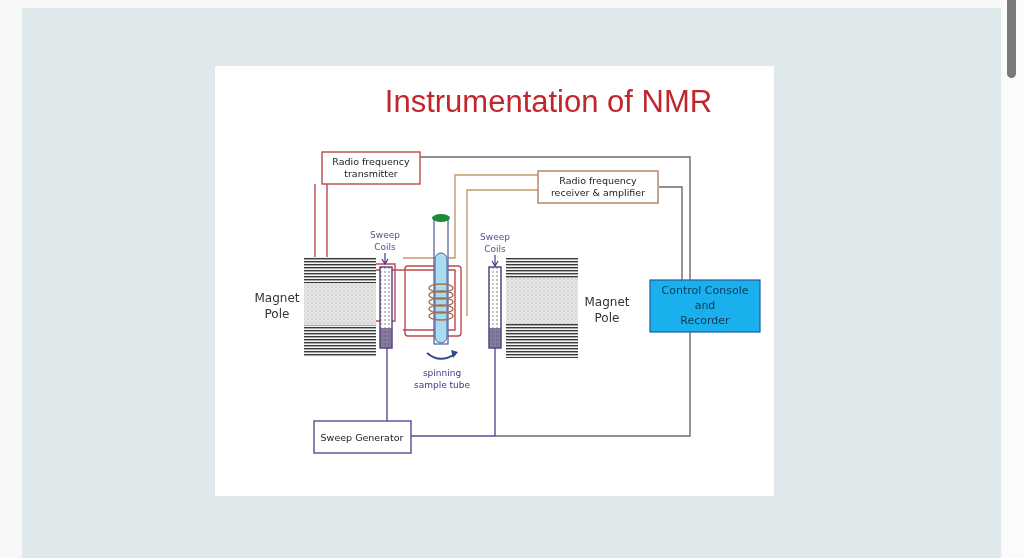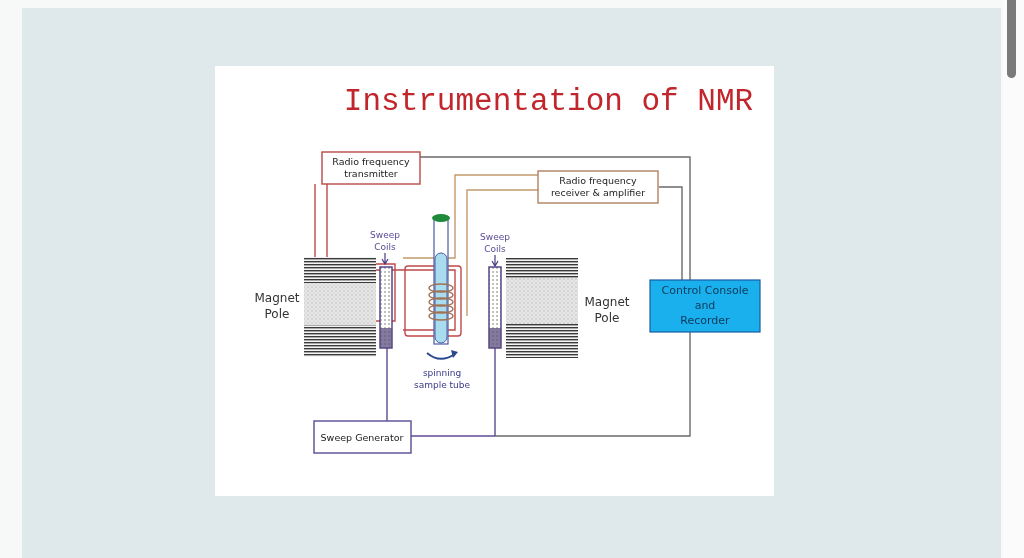--- a/index.html
+++ b/index.html
@@ -1,21 +1,21 @@
 <!DOCTYPE html>
 <html><head>
 <meta charset="utf-8">
 <style>
   html, body { margin:0; padding:0; }
   body { width:1024px; height:558px; background:#f7f8f8; position:relative; overflow:hidden; font-family:"DejaVu Sans", sans-serif; }
   .panel { position:absolute; left:22px; top:8px; width:979px; height:550px; background:#dfe8ea; }
   .scroll-track { position:absolute; left:1003px; top:0; width:21px; height:558px; background:#fbfbfb; }
   .scroll-thumb { position:absolute; left:1007px; top:0; width:9px; height:78px; background:#7a7a7a; border-radius:0 0 5px 5px; }
   .slide { position:absolute; left:215px; top:66px; width:559px; height:430px; background:#ffffff; }
-  .title { position:absolute; left:0; top:18px; width:667px; text-align:center; color:#c0262b; font-family:Liberation Mono, monospace; font-size:31px; }
+  .title { position:absolute; left:0; top:18px; width:667px; text-align:center; color:#c0262b; font-family:Liberation Sans, sans-serif; font-size:31px; }
   svg { position:absolute; left:0; top:0; }
   .lbl { font-family:"DejaVu Sans", sans-serif; }
 </style>
 </head>
 <body>
 
 <div class="panel"></div>
 <div class="scroll-track"></div>
 <div class="scroll-thumb"></div>
 

